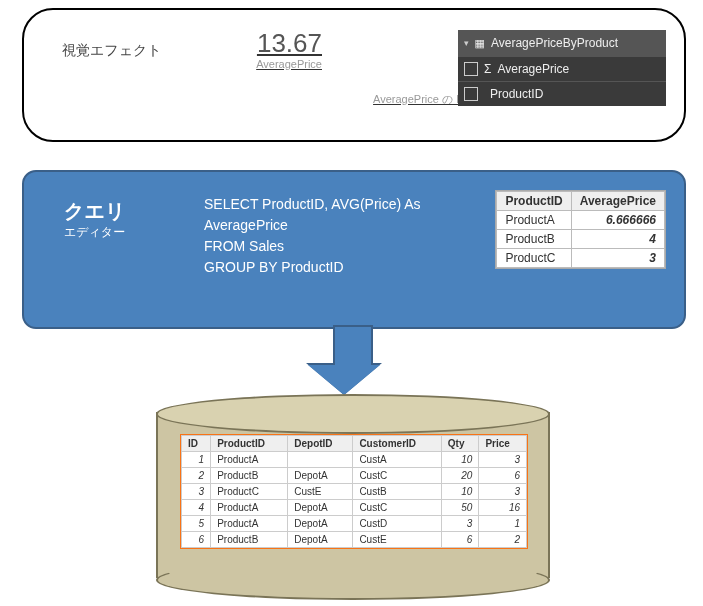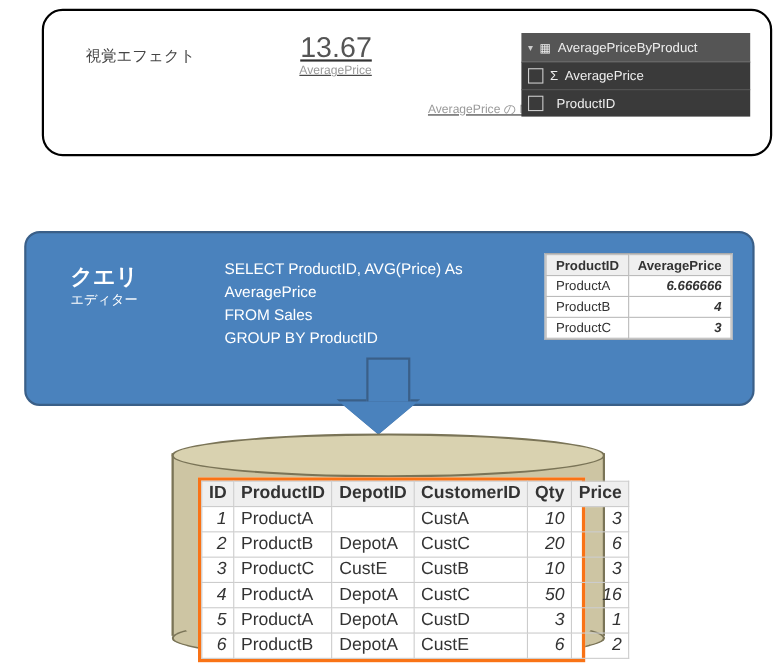--- a/index.html
+++ b/index.html
@@ -1,40 +1,40 @@
 <!DOCTYPE html>
 <html><head>
 <meta charset="utf-8">
 <style>
   html,body{margin:0;padding:0;background:#fff;font-family:"Meiryo","Segoe UI",sans-serif;color:#333;}
   .stage{position:relative;width:703px;height:606px;}
 
   
   .card-visual{position:absolute;left:22px;top:8px;width:660px;height:130px;
-    border:2px solid #000;border-radius:19px;background:#fff;margin-left:16px;}
+    border:2px solid #000;border-radius:31px;background:#fff;}
   .visual-label{position:absolute;left:38px;top:32px;font-size:14px;color:#444;}
   .metric{position:absolute;text-align:right;text-decoration:underline;}
   .metric .num{font-size:26px;color:#555;line-height:1;}
   .metric .cap{font-size:11px;color:#999;margin-top:2px;white-space:nowrap;}
   .metric1{left:158px;top:20px;width:140px;}
   .metric2{left:140px;top:80px;width:170px;}
   .metric3{left:300px;top:80px;width:150px;}
 
   
   .fields{position:absolute;right:18px;top:20px;width:208px;font-size:12px;color:#eee;}
   .fields .hdr{display:flex;align-items:center;background:#555;height:26px;padding:0 6px;gap:6px;}
   .fields .row{display:flex;align-items:center;background:#3a3a3a;height:24px;padding:0 6px;gap:6px;
     border-top:1px solid #555;}
   .fields .box{width:12px;height:12px;border:1px solid #ccc;background:transparent;flex:0 0 auto;}
   .fields .tri{font-size:9px;color:#ccc;flex:0 0 auto;}
   .fields .tbl{font-size:11px;flex:0 0 auto;}
 
   
   .card-query{position:absolute;left:22px;top:170px;width:660px;height:155px;
-    background:#4a82bd;border:2px solid #3a5f88;border-radius:14px;color:#fff;margin-top:40px;}
+    background:#4a82bd;border:2px solid #3a5f88;border-radius:14px;color:#fff;}
   .query-title{position:absolute;left:40px;top:26px;font-size:20px;font-weight:bold;}
   .query-sub{position:absolute;left:40px;top:52px;font-size:12px;}
   .sql{position:absolute;left:180px;top:22px;font-size:14px;line-height:1.5;white-space:pre;}
   .result{position:absolute;right:18px;top:18px;background:#fff;color:#333;border:1px solid #aaa;font-size:12px;}
   .result table{border-collapse:collapse;}
   .result th,.result td{border:1px solid #bbb;padding:2px 8px;}
   .result th{background:#efefef;font-weight:bold;text-align:left;}
   .result td.num{text-align:right;font-style:italic;font-weight:bold;}
 
   
@@ -46,22 +46,22 @@
     border-left:38px solid transparent;border-right:38px solid transparent;border-top:32px solid #3a5f88;z-index:-1;}
 
   
   .cyl{position:absolute;left:156px;top:394px;width:390px;height:202px;}
   .cyl .body{position:absolute;left:0;top:18px;width:390px;height:166px;background:#cdc5a3;
     border-left:2px solid #7a7457;border-right:2px solid #7a7457;}
   .cyl .top{position:absolute;left:0;top:0;width:390px;height:36px;border:2px solid #7a7457;
     border-radius:50%/50%;background:#d9d2b0;}
   .cyl .bot{position:absolute;left:0;top:166px;width:390px;height:36px;border:2px solid #7a7457;
     border-radius:50%/50%;background:#cdc5a3;border-top-color:transparent;}
-  .sales{position:absolute;left:24px;top:40px;width:346px;background:#fff;border:3px solid #f97316;
-    font-size:16px;color:#333;}
+  .sales{position:absolute;left:24px;top:40px;width:346px;background:#fff;border:1px solid #f97316;
+    font-size:10px;color:#333;}
   .sales table{border-collapse:collapse;width:100%;}
   .sales th,.sales td{border:1px solid #ccc;padding:2px 6px;}
   .sales th{background:#efefef;text-align:left;font-weight:bold;}
   .sales td.r{text-align:right;font-style:italic;}
 </style>
 </head>
 <body>
 <div class="stage">
 
 <div class="card-visual">

